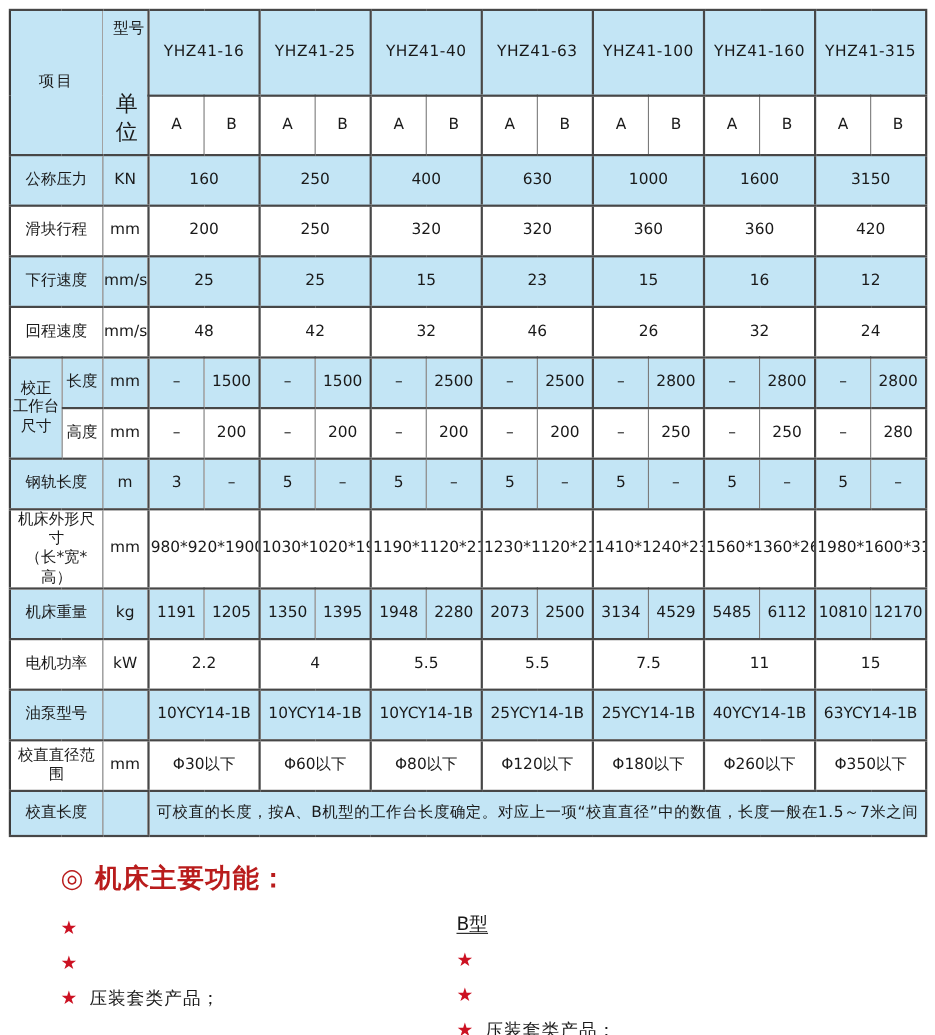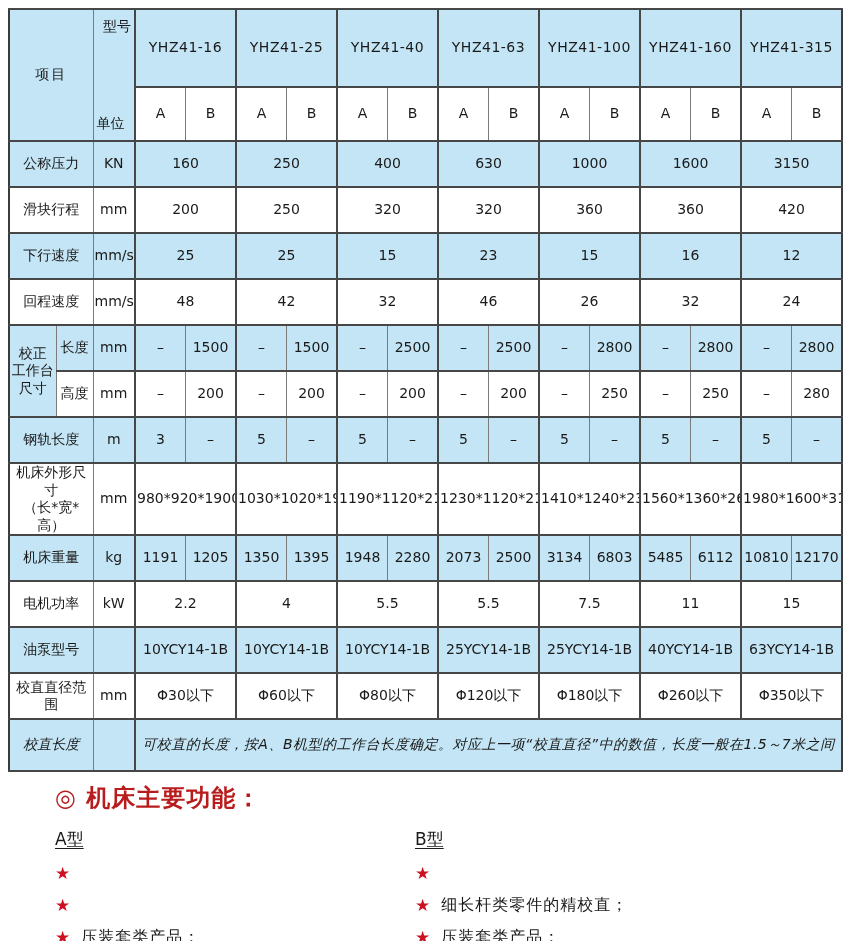--- a/index.html
+++ b/index.html
@@ -21,40 +21,40 @@
     font-weight:normal;padding:0 1px;
     font-size:14px;line-height:1.25;
     overflow:hidden;
   }
   table.spec .gs{border-left:2px solid #474747;}
   tr.blue>td,tr.blue>th,.cell-blue{background:var(--row-blue,#c3e5f5);}
   tr.white>td,tr.white>th,.cell-white{background:#ffffff;}
   tr.h-model{height:78px;}
   tr.h-ab{height:54px;}
   tr.h-row{height:46px;}
-  tr.h-note{height:52px;font-style:italic;}
+  tr.h-note{height:41px;}
   .model-name{font-size:14px;letter-spacing:0.5px;}
   .ab-cell{font-size:13px;}
   .row-label{font-size:15px;}
   .group-label{font-size:14px;line-height:1.3;margin-top:40px;}
   .unit-cell{font-size:13px;margin-top:32px;}
   .val{font-size:14px;}
   .val-sm{font-size:12.5px;letter-spacing:0;}
   .note-cell{font-size:13.5px;letter-spacing:0.5px;}
   
   .diag{
     position:relative;padding:0;
     background:
       linear-gradient(to bottom right,
         rgba(0,0,0,0) calc(50% - 1px), #444 calc(50% - 1px),
         #444 calc(50% + 0px), rgba(0,0,0,0) calc(50% + 0px)),
       var(--row-blue,#c3e5f5);
   }
   .diag .tr-lbl{position:absolute;top:8px;right:3px;font-size:14px;text-align:center;}
-  .diag .bl-lbl{position:absolute;bottom:8px;left:3px;font-size:14px;}
+  .diag .bl-lbl{position:absolute;bottom:8px;left:3px;font-size:20px;}
   .item-cell{font-size:16px;letter-spacing:2px;margin-left:43px;}
   
   .features{position:absolute;left:55px;top:782px;width:760px;}
   .features h2{
     margin:0 0 14px 0;font-family:"DejaVu Serif","Liberation Serif",serif;
     font-size:24px;font-weight:bold;color:#b91c1c;letter-spacing:1px;
   }
   .feat-cols{display:flex;flex-direction:row;}
   .feat-col{width:360px;}
   .feat-col .ftitle{
@@ -228,21 +228,21 @@
           <td class="unit-cell">kg</td>
           <td class="val gs">1191</td>
           <td class="val">1205</td>
           <td class="val gs">1350</td>
           <td class="val">1395</td>
           <td class="val gs">1948</td>
           <td class="val">2280</td>
           <td class="val gs">2073</td>
           <td class="val">2500</td>
           <td class="val gs">3134</td>
-          <td class="val">6803</td>
+          <td class="val">4529</td>
           <td class="val gs">5485</td>
           <td class="val">6112</td>
           <td class="val gs">10810</td>
           <td class="val">12170</td>
         </tr>
         <tr class="white h-row">
           <td class="row-label" colspan="2">电机功率</td>
           <td class="unit-cell">kW</td>
           <td class="val gs" colspan="2">2.2</td>
           <td class="val gs" colspan="2">4</td>
@@ -280,21 +280,20 @@
           <td class="note-cell gs" colspan="14">可校直的长度，按A、B机型的工作台长度确定。对应上一项“校直直径”中的数值，长度一般在1.5～7米之间</td>
         </tr>
       </tbody>
   </table>
 </div>
 
 <div class="features">
   <h2>◎ 机床主要功能：</h2>
   <div class="feat-cols">
     <div class="feat-col">
-      <div class="ftitle">A型</div>
       <ul class="feat-list">
           <li>
             <span class="star">★</span>
           </li>
           <li>
             <span class="star">★</span>
           </li>
           <li>
             <span class="star">★</span>
             <span>压装套类产品；</span>
@@ -302,21 +301,20 @@
         </ul>
     </div>
     <div class="feat-col">
       <div class="ftitle">B型</div>
       <ul class="feat-list">
           <li>
             <span class="star">★</span>
           </li>
           <li>
             <span class="star">★</span>
-            <span>细长杆类零件的精校直；</span>
           </li>
           <li>
             <span class="star">★</span>
             <span>压装套类产品；</span>
           </li>
         </ul>
     </div>
   </div>
 </div>
 

